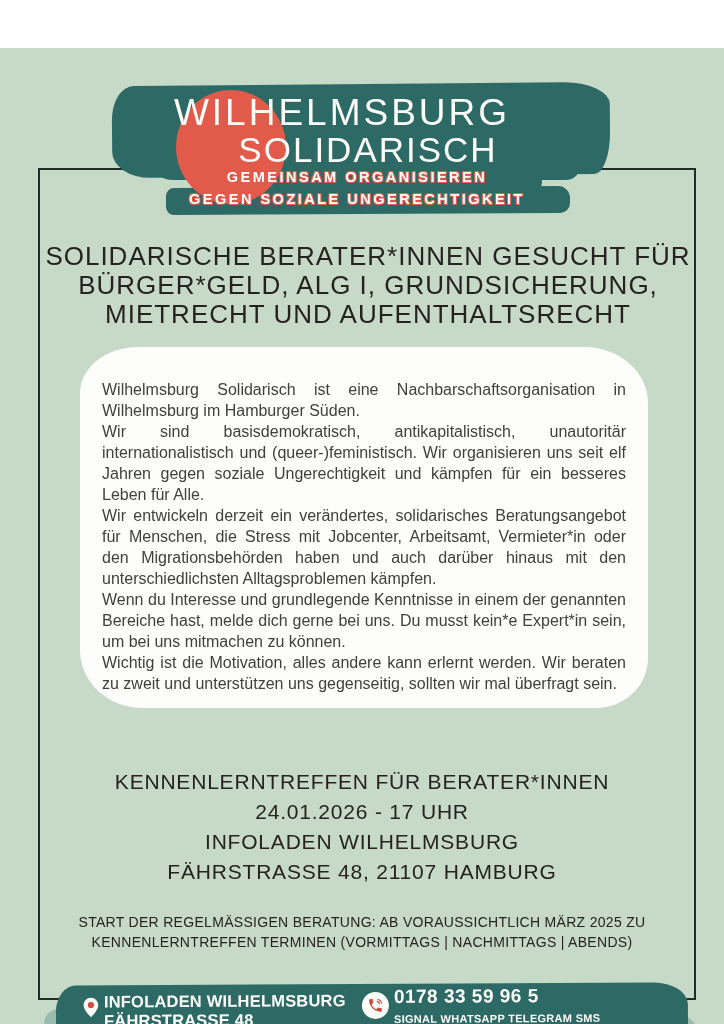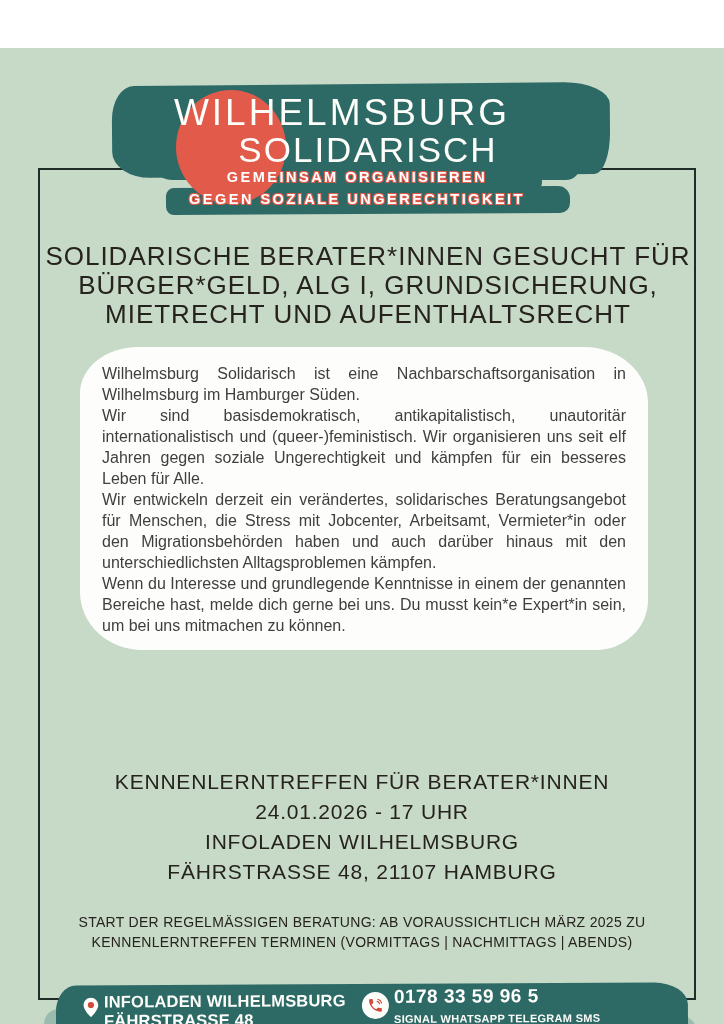--- a/index.html
+++ b/index.html
@@ -51,21 +51,21 @@
   }
   .subtitle.s1 { top:121px; }
   .subtitle.s2 { top:143px; }
   
   .hand { color:#26231e; font-family:"Liberation Sans", sans-serif; }
   .headline { position:absolute; left:0; right:0; top:194px; text-align:center; z-index:2;padding-left:12px; }
   .headline div { font-size:26px; letter-spacing:1px; line-height:29px; white-space:nowrap; }
   
   .blob {
     position:absolute; left:80px; top:299px; width:524px; z-index:2;
-    background:#fdfdfc; padding:16px 22px 14px;
+    background:#fdfdfc; padding:32px 22px 14px;
     border-radius:58px 64px 52px 62px / 46px 56px 50px 58px;
   }
   .blob p {
     margin:0; font-size:16px; line-height:21px; color:#3f3f3f;
     text-align:justify; hyphens:none;
   }
   
   .meeting { position:absolute; left:0; right:0; top:719px; text-align:center; z-index:2; }
   .meeting div.mline { font-size:21px; letter-spacing:0.8px; line-height:30px; white-space:nowrap; }
   .meeting .ps { font-size:11.5px; letter-spacing:0.4px; margin-top:7px; white-space:nowrap; }
@@ -118,20 +118,21 @@
     <div>SOLIDARISCHE BERATER*INNEN GESUCHT FÜR</div>
     <div>BÜRGER*GELD, ALG I, GRUNDSICHERUNG,</div>
     <div>MIETRECHT UND AUFENTHALTSRECHT</div>
   </div>
 
   <div class="blob">
     <p>Wilhelmsburg Solidarisch ist eine Nachbarschaftsorganisation in Wilhelmsburg im Hamburger Süden.</p>
     <p>Wir sind basisdemokratisch, antikapitalistisch, unautoritär internationalistisch und (queer-)feministisch. Wir organisieren uns seit elf Jahren gegen soziale Ungerechtigkeit und kämpfen für ein besseres Leben für Alle.</p>
     <p>Wir entwickeln derzeit ein verändertes, solidarisches Beratungsangebot für Menschen, die Stress mit Jobcenter, Arbeitsamt, Vermieter*in oder den Migrationsbehörden haben und auch darüber hinaus mit den unterschiedlichsten Alltagsproblemen kämpfen.</p>
     <p>Wenn du Interesse und grundlegende Kenntnisse in einem der genannten Bereiche hast, melde dich gerne bei uns. Du musst kein*e Expert*in sein, um bei uns mitmachen zu können.</p>
+    <p>Wichtig ist die Motivation, alles andere kann erlernt werden. Wir beraten zu zweit und unterstützen uns gegenseitig, sollten wir mal überfragt sein.</p>
   </div>
 
   <div class="meeting hand">
     <div class="mline">KENNENLERNTREFFEN FÜR BERATER*INNEN</div>
     <div class="mline">24.01.2026 - 17 UHR</div>
     <div class="mline">INFOLADEN WILHELMSBURG</div>
     <div class="mline">FÄHRSTRASSE 48, 21107 HAMBURG</div>
   </div>
 
   <div class="schedule hand">

